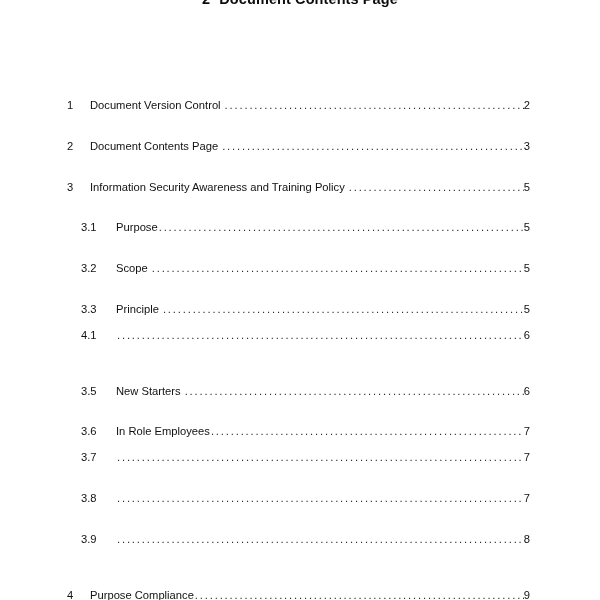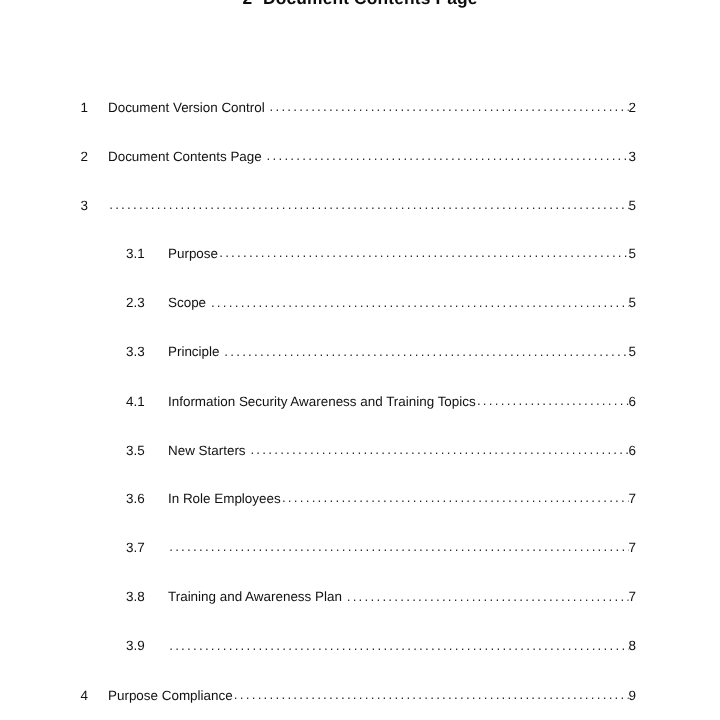--- a/index.html
+++ b/index.html
@@ -80,20 +80,21 @@
   .toc-title-wrap {
     flex: 1 1 auto;
     display: flex;
     align-items: baseline;
     min-width: 0;
     overflow: hidden;
   }
   .toc-title {
     flex: 0 0 auto;
     color: #111111;
+    margin-top: 15px;
   }
   .toc-leader {
     flex: 1 1 auto;
     overflow: hidden;
     white-space: nowrap;
     color: #2a2a2a;
     letter-spacing: 1.85px;
     font-size: 11.2px;
     margin-left: 1px;
     transform: translateY(-0.5px);
@@ -104,21 +105,21 @@
     color: #111111;
     padding-left: 0;
   }
 
   
   .level-1 .toc-inner { left: 67px; }
   .level-1 .toc-num   { width: 23px; }
 
   
   .level-2 .toc-inner { left: 81px; }
-  .level-2 .toc-num   { width: 35px; margin-left: 24px; }
+  .level-2 .toc-num   { width: 35px; }
 
   
   .gap-none .toc-title { padding-right: 0px; }
   .gap-small .toc-title { padding-right: 3px; }
 </style>
 </head>
 <body>
 
 <div class="page">
 
@@ -144,38 +145,39 @@
             <span class="toc-title">Document Contents Page</span>
             <span class="toc-leader">.......................................................................................................................................................................................................</span>
           </span>
           <span class="toc-page">3</span>
         </div>
       </div>
       <div class="toc-entry level-1">
         <div class="toc-inner">
           <span class="toc-num">3</span>
           <span class="toc-title-wrap gap-small">
+            <span class="toc-title">Information Security Awareness and Training Policy</span>
             <span class="toc-leader">.......................................................................................................................................................................................................</span>
           </span>
           <span class="toc-page">5</span>
         </div>
       </div>
       <div class="toc-entry level-2">
         <div class="toc-inner">
           <span class="toc-num">3.1</span>
           <span class="toc-title-wrap gap-none">
             <span class="toc-title">Purpose</span>
             <span class="toc-leader">.......................................................................................................................................................................................................</span>
           </span>
           <span class="toc-page">5</span>
         </div>
       </div>
       <div class="toc-entry level-2">
         <div class="toc-inner">
-          <span class="toc-num">2.3</span>
+          <span class="toc-num">3.2</span>
           <span class="toc-title-wrap gap-small">
             <span class="toc-title">Scope</span>
             <span class="toc-leader">.......................................................................................................................................................................................................</span>
           </span>
           <span class="toc-page">5</span>
         </div>
       </div>
       <div class="toc-entry level-2">
         <div class="toc-inner">
           <span class="toc-num">3.3</span>
@@ -183,21 +185,20 @@
             <span class="toc-title">Principle</span>
             <span class="toc-leader">.......................................................................................................................................................................................................</span>
           </span>
           <span class="toc-page">5</span>
         </div>
       </div>
       <div class="toc-entry level-2">
         <div class="toc-inner">
           <span class="toc-num">4.1</span>
           <span class="toc-title-wrap gap-none">
-            <span class="toc-title">Information Security Awareness and Training Topics</span>
             <span class="toc-leader">.......................................................................................................................................................................................................</span>
           </span>
           <span class="toc-page">6</span>
         </div>
       </div>
       <div class="toc-entry level-2">
         <div class="toc-inner">
           <span class="toc-num">3.5</span>
           <span class="toc-title-wrap gap-small">
             <span class="toc-title">New Starters</span>
@@ -222,21 +223,20 @@
           <span class="toc-title-wrap gap-none">
             <span class="toc-leader">.......................................................................................................................................................................................................</span>
           </span>
           <span class="toc-page">7</span>
         </div>
       </div>
       <div class="toc-entry level-2">
         <div class="toc-inner">
           <span class="toc-num">3.8</span>
           <span class="toc-title-wrap gap-small">
-            <span class="toc-title">Training and Awareness Plan</span>
             <span class="toc-leader">.......................................................................................................................................................................................................</span>
           </span>
           <span class="toc-page">7</span>
         </div>
       </div>
       <div class="toc-entry level-2">
         <div class="toc-inner">
           <span class="toc-num">3.9</span>
           <span class="toc-title-wrap gap-none">
             <span class="toc-leader">.......................................................................................................................................................................................................</span>

